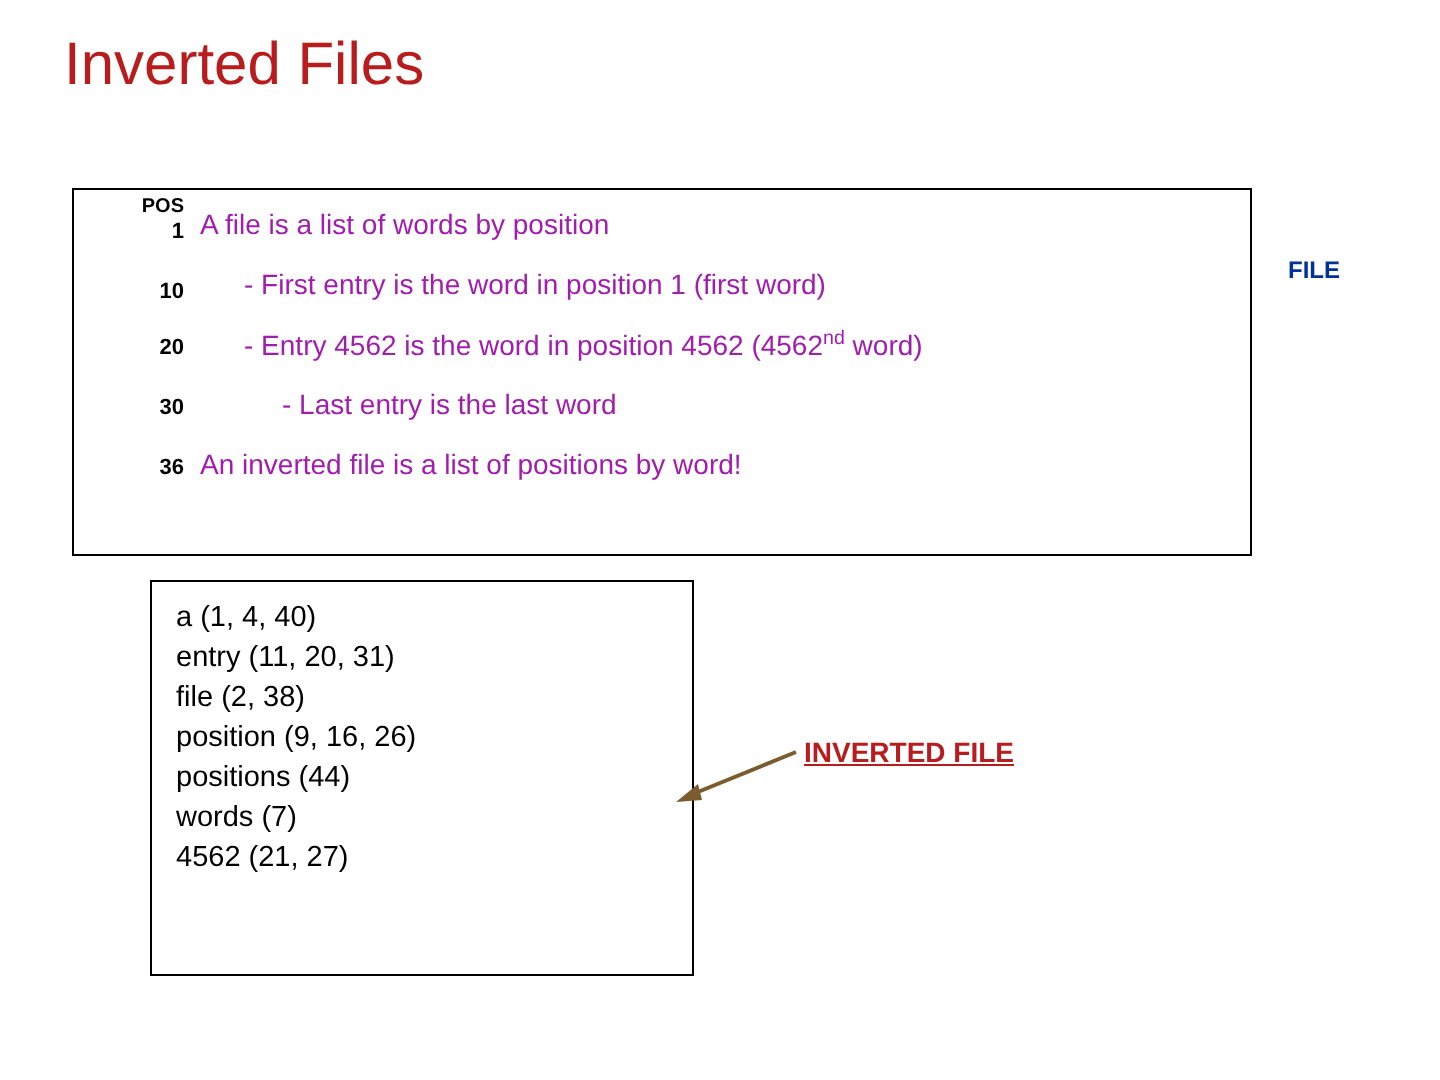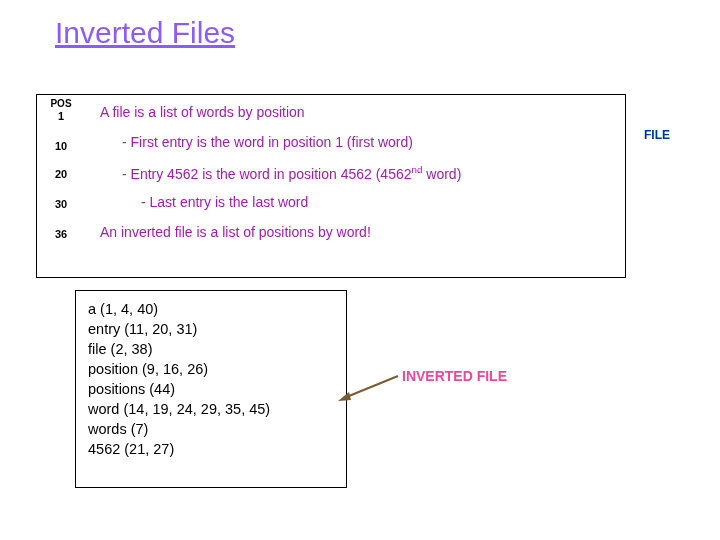--- a/index.html
+++ b/index.html
@@ -8,39 +8,38 @@
     width: 720px;
     height: 540px;
     font-family: Verdana, Arial, sans-serif;
     background: #fff;
     position: relative;
     color: #000;
   }
   .title {
     font-size: 30px;
     font-family: Verdana, sans-serif;
-    padding: 16px 0 0 55px;
-    color: #8b5cf6;
-    text-decoration: underline;
+    padding: 16px 0 0 32px;
+    color: #b91c1c;
   }
   .file-box {
     position: absolute;
     left: 36px;
     top: 94px;
     width: 588px;
     height: 182px;
     border: 1.5px solid #000;
   }
   .pos-col {
     position: absolute;
-    left: 41px;
+    left: 52px;
     width: 40px;
     font-family: Arial, sans-serif;
     font-weight: bold;
-    text-align: center;
+    text-align: right;
     font-size: 11px;
   }
   .pos-header { top: 98px; font-size: 10px; }
   .pos-1 { top: 110px; }
   .pos-10 { top: 140px; }
   .pos-20 { top: 168px; }
   .pos-30 { top: 198px; }
   .pos-36 { top: 228px; }
   .line {
     position: absolute;
@@ -74,21 +73,22 @@
     font-size: 14.5px;
     line-height: 20px;
   }
   .invf-label {
     position: absolute;
     left: 402px;
     top: 368px;
     font-family: Arial, sans-serif;
     font-weight: bold;
     font-size: 14px;
-    color: #ec4899;
+    color: #b91c1c;
+    text-decoration: underline;
   }
   .arrow-svg {
     position: absolute;
     left: 336px;
     top: 372px;
   }
   sup { font-size: 0.7em; }
 </style>
 </head>
 <body>
@@ -113,21 +113,20 @@
 <div class="line l5">An inverted file is a list of positions by word!</div>
 
 <div class="file-label">FILE</div>
 
 <div class="invf-box">
   <div>a (1, 4, 40)</div>
   <div>entry (11, 20, 31)</div>
   <div>file (2, 38)</div>
   <div>position (9, 16, 26)</div>
   <div>positions (44)</div>
-  <div>word (14, 19, 24, 29, 35, 45)</div>
   <div>words (7)</div>
   <div>4562 (21, 27)</div>
 </div>
 
 <div class="invf-label">INVERTED FILE</div>
 
 <svg class="arrow-svg" width="66" height="34">
   <line x1="62" y1="4" x2="8" y2="26" stroke="#7a5c2e" stroke-width="2"></line>
   <polygon points="2,29 13,20 15,28" fill="#7a5c2e"></polygon>
 </svg>

